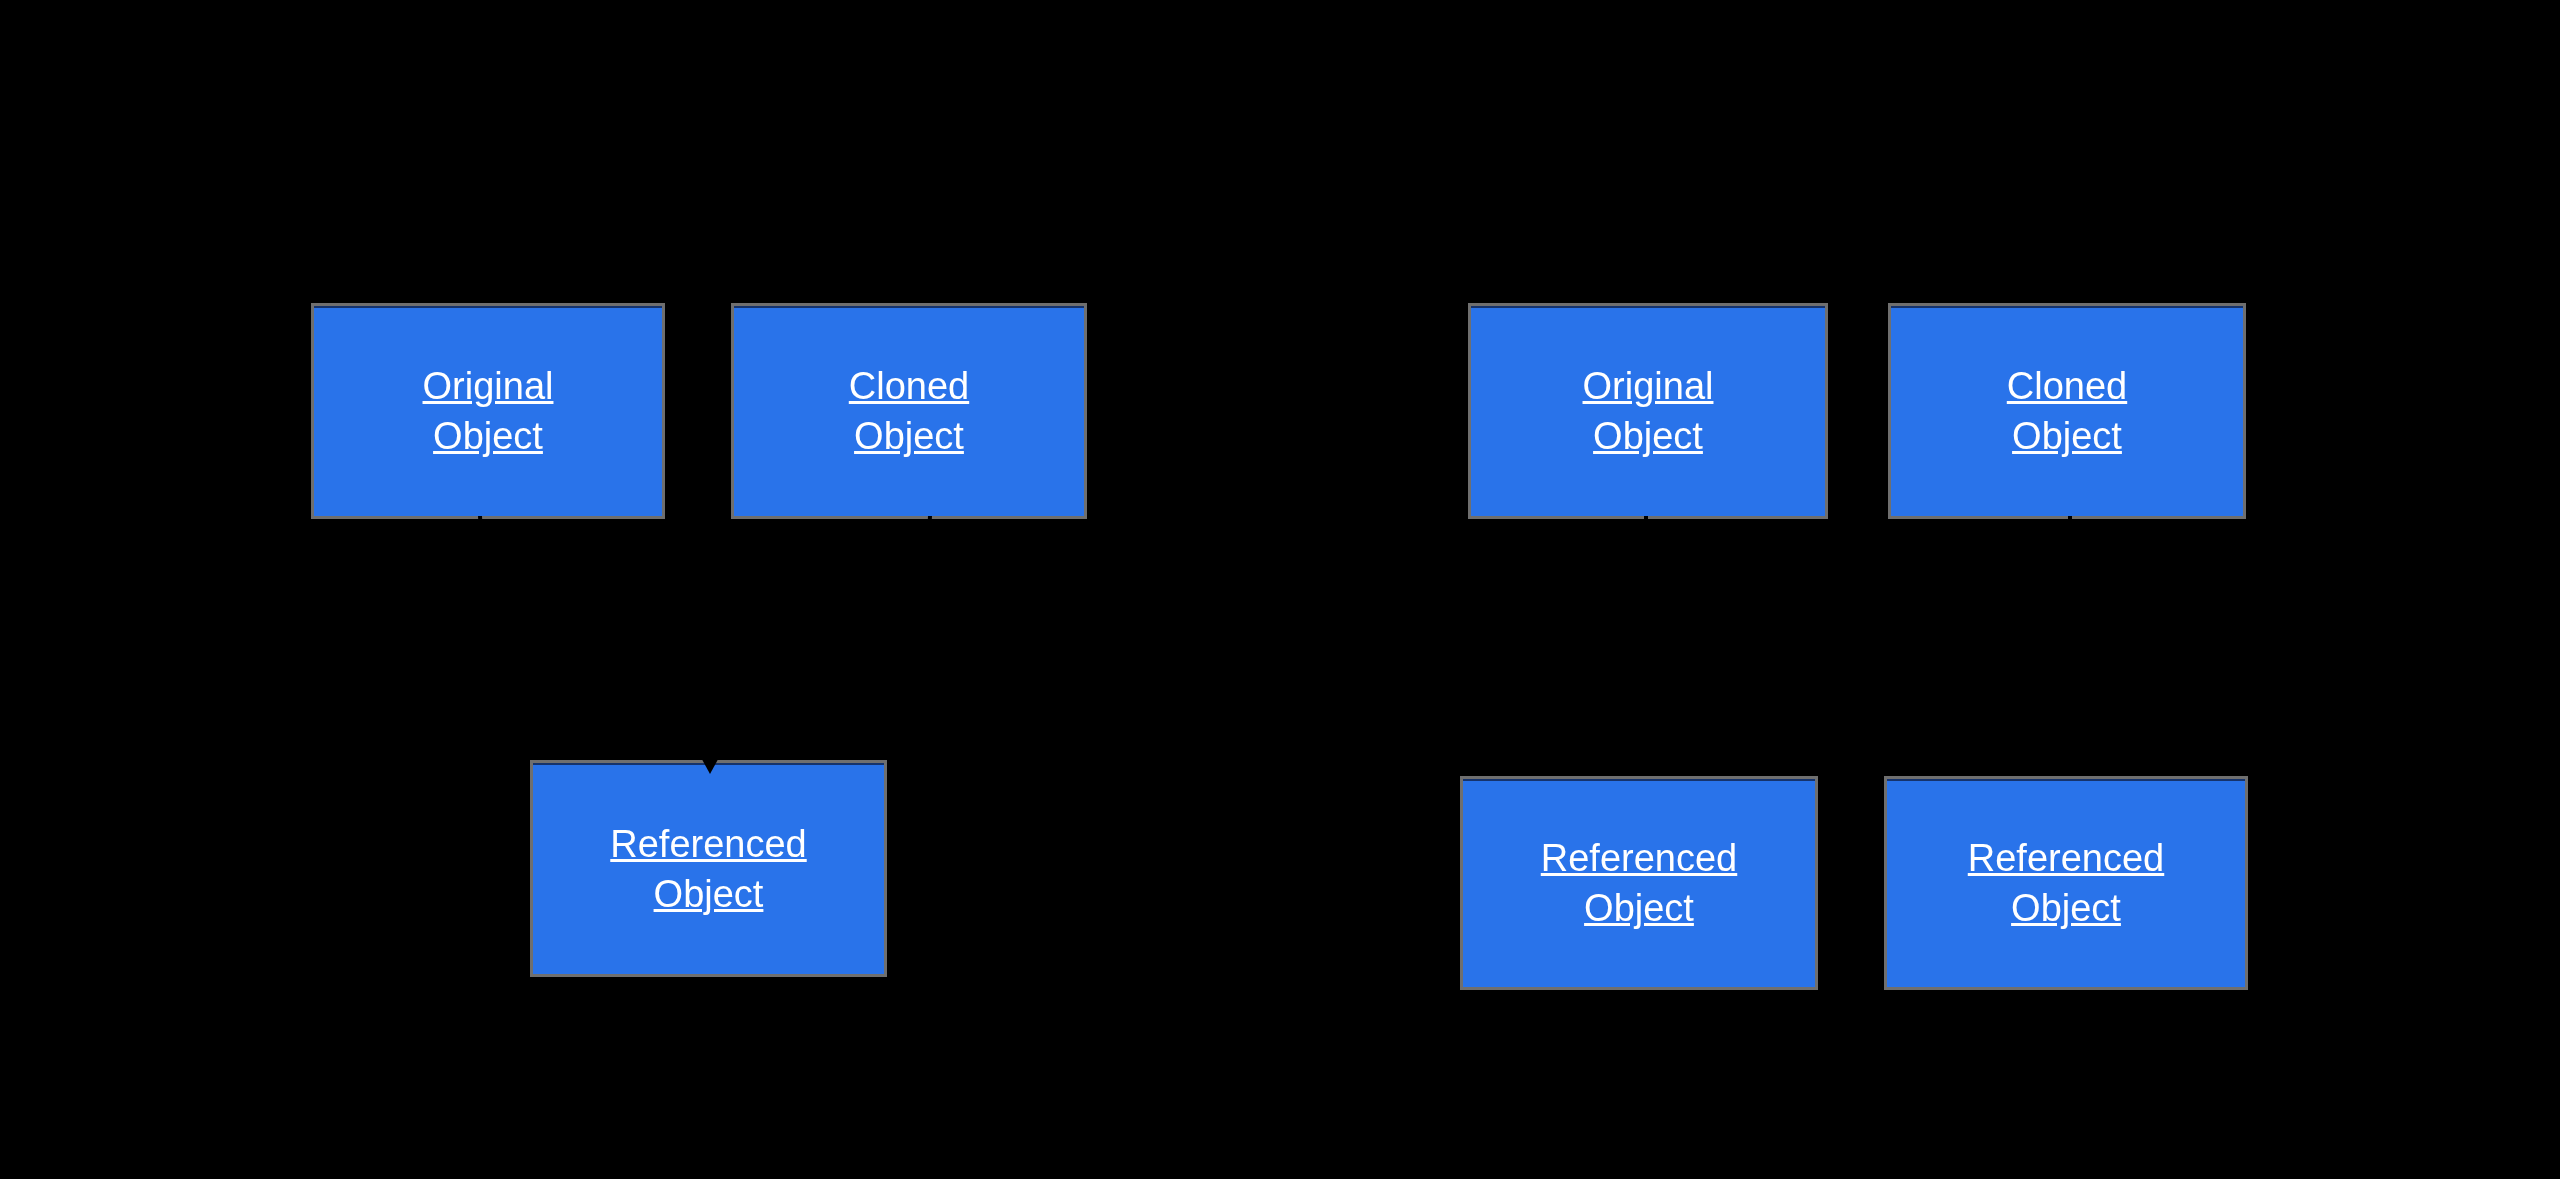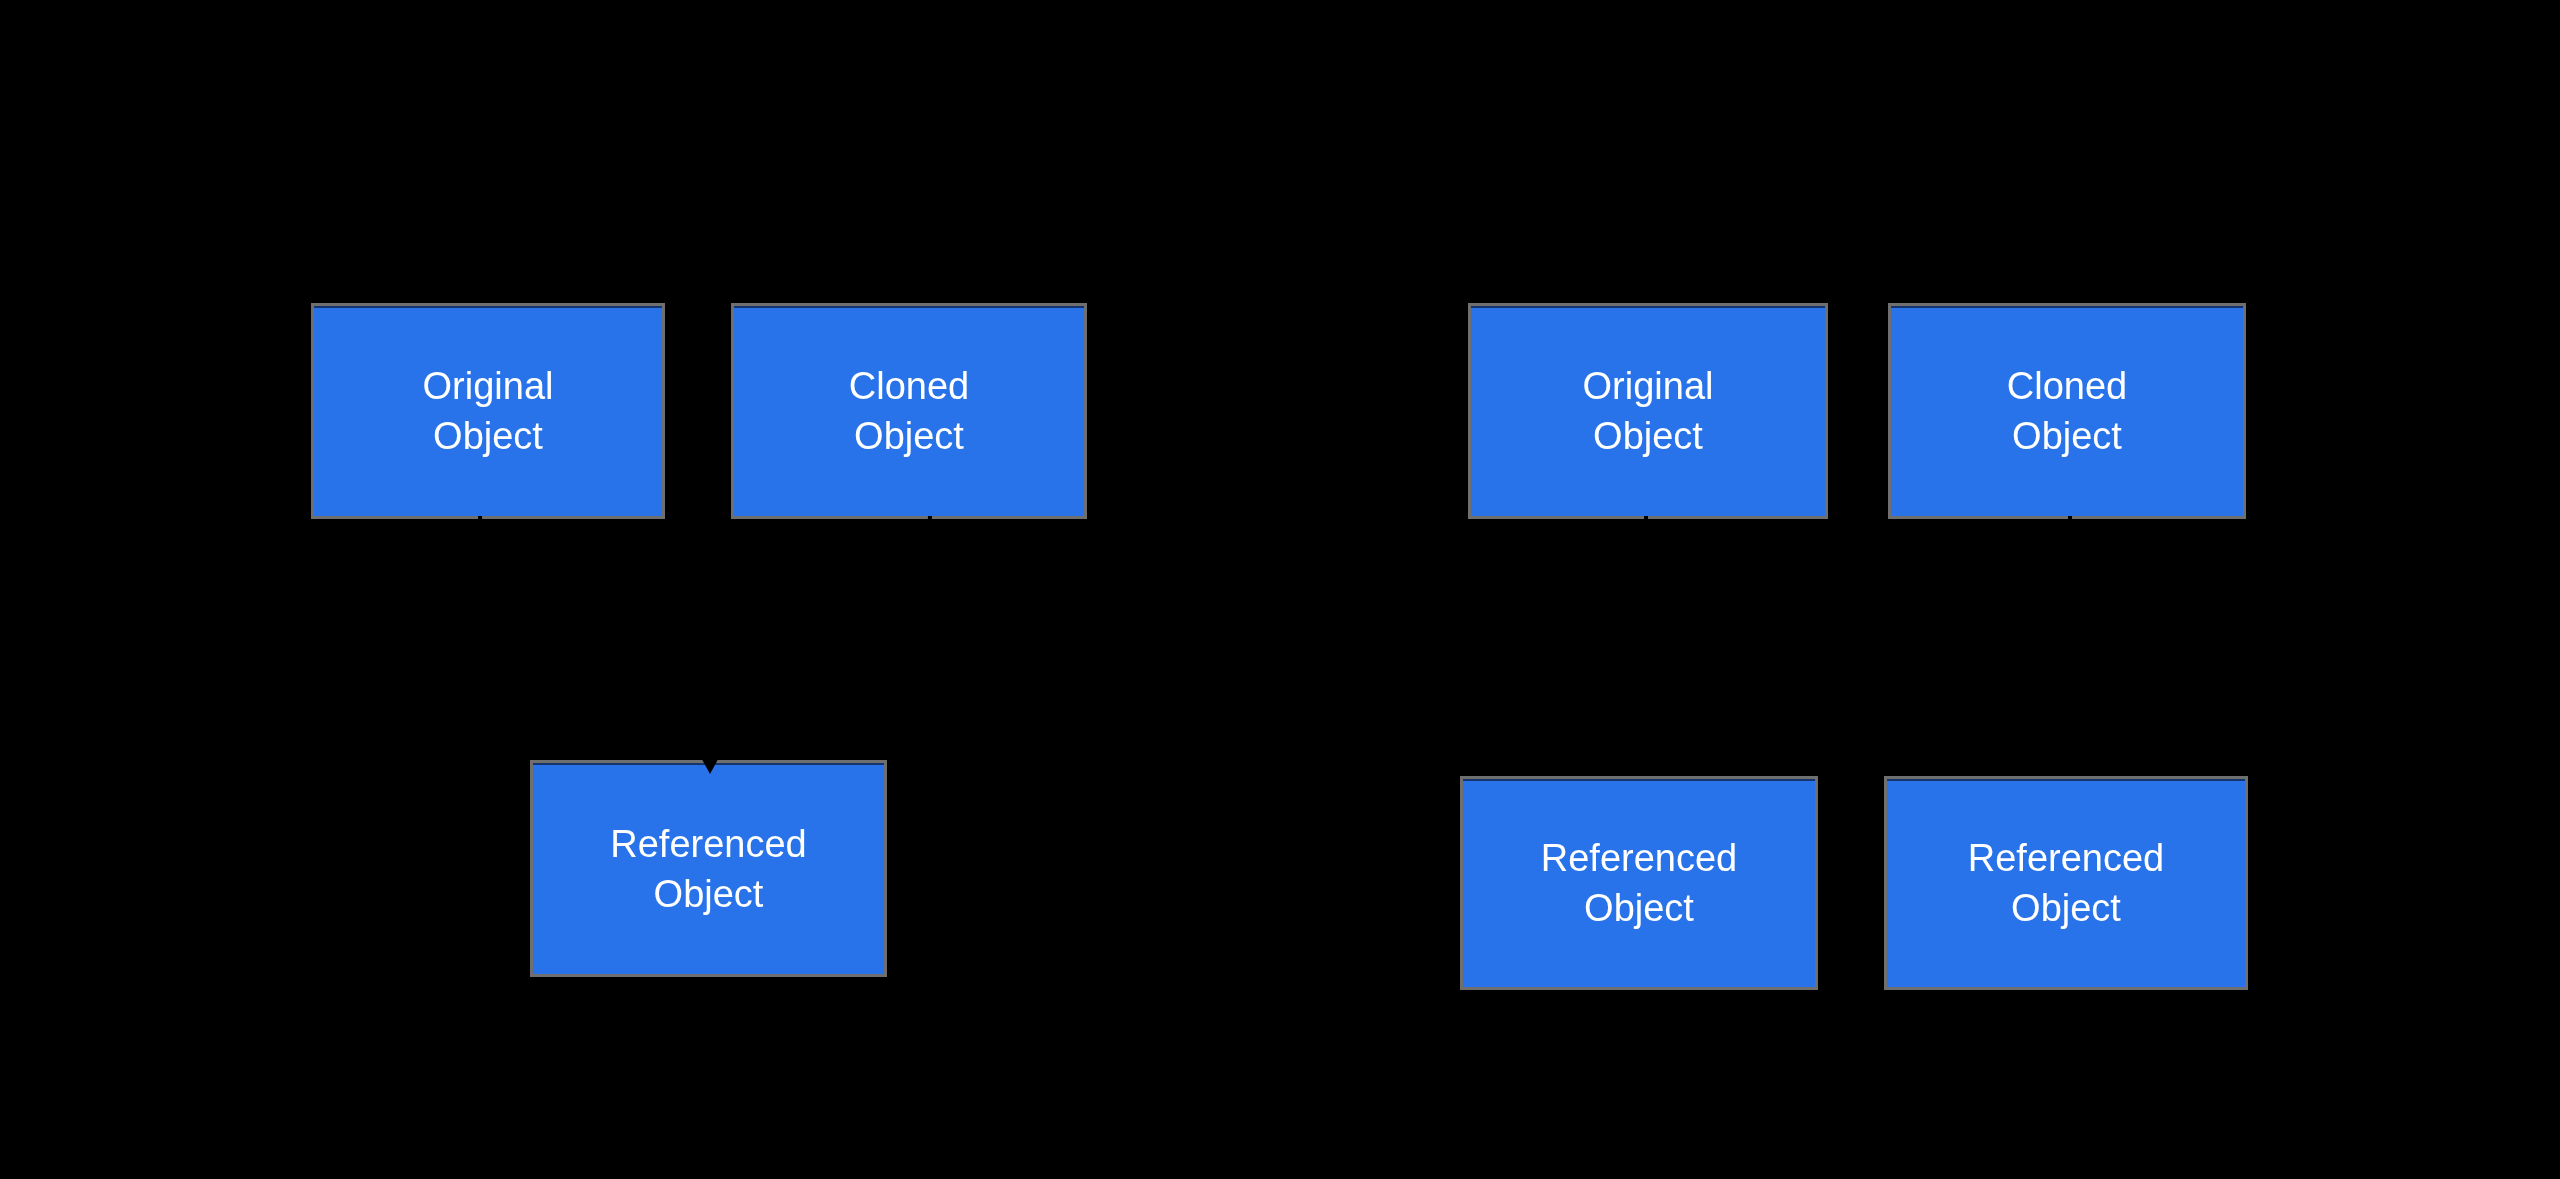--- a/index.html
+++ b/index.html
@@ -28,20 +28,21 @@
     text-align: center;
     color: #ffffff;
     font-size: 38px;
     line-height: 50px;
     font-weight: 400;
     z-index: 1;
   }
   .node-label-line {
     display: block;
     white-space: nowrap;
+    text-decoration: underline;
   }
   
   #node-l-original   { left: 311px;  top: 303px; width: 354px; height: 216px; }
   #node-l-cloned     { left: 731px;  top: 303px; width: 356px; height: 216px; }
   #node-l-referenced { left: 530px;  top: 760px; width: 357px; height: 217px; }
   #node-r-original   { left: 1468px; top: 303px; width: 360px; height: 216px; }
   #node-r-cloned     { left: 1888px; top: 303px; width: 358px; height: 216px; }
   #node-r-referenced1{ left: 1460px; top: 776px; width: 358px; height: 214px; }
   #node-r-referenced2{ left: 1884px; top: 776px; width: 364px; height: 214px; }
 

